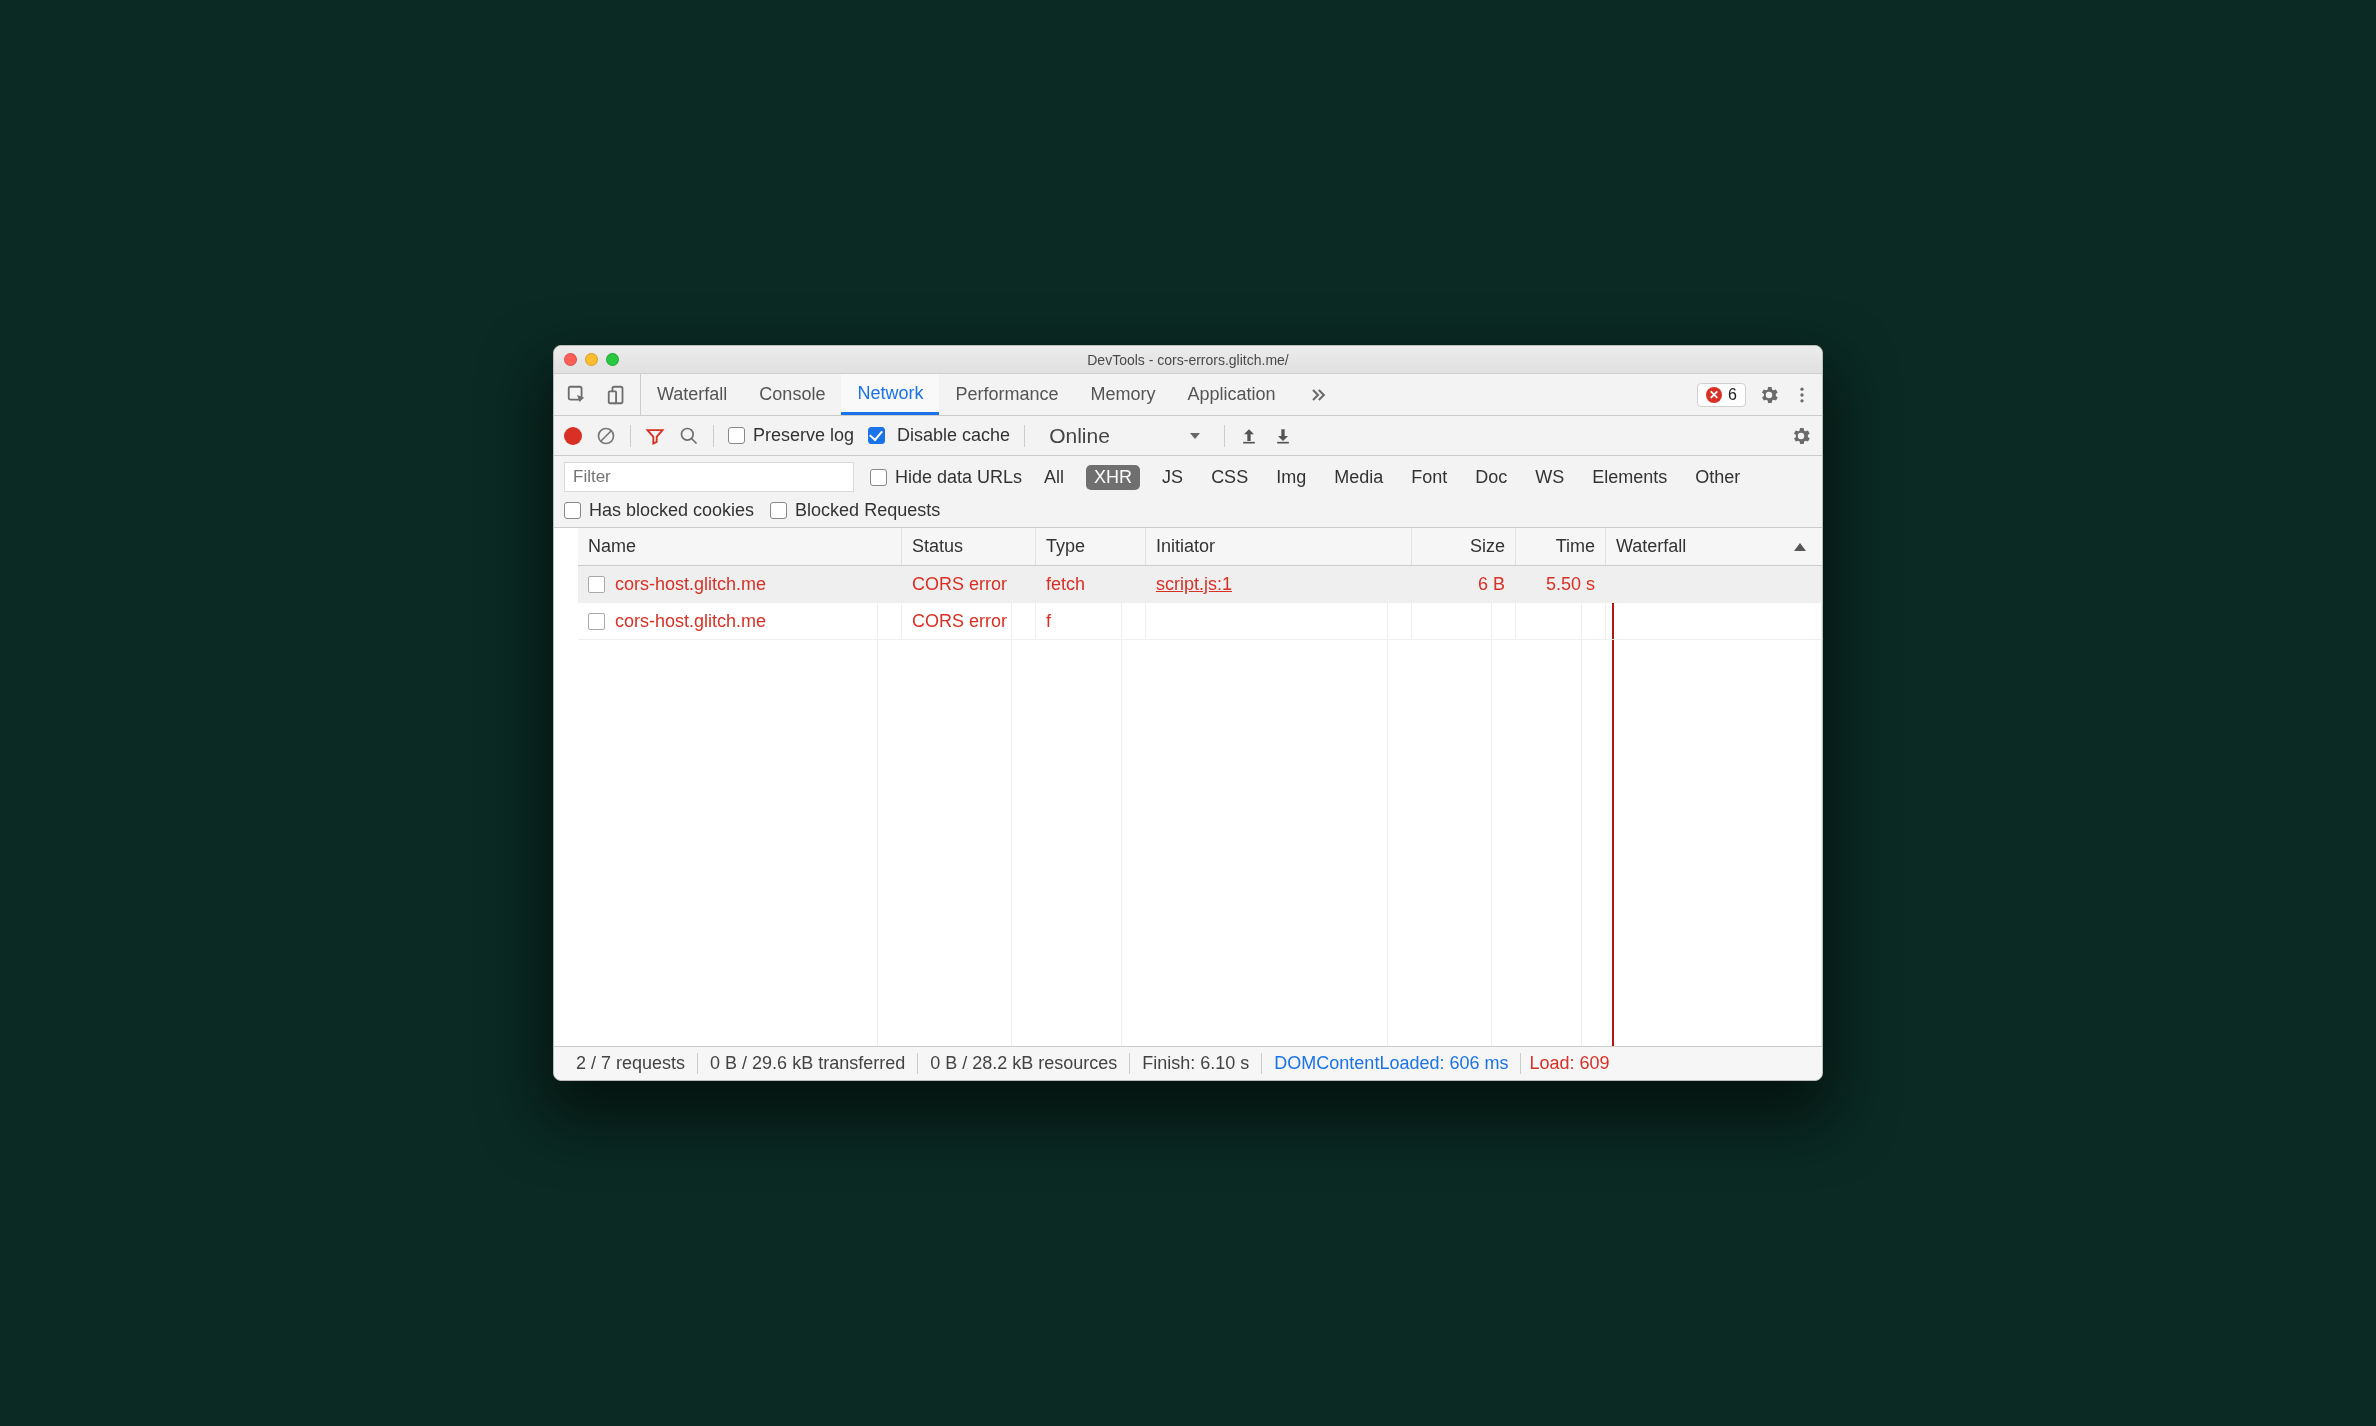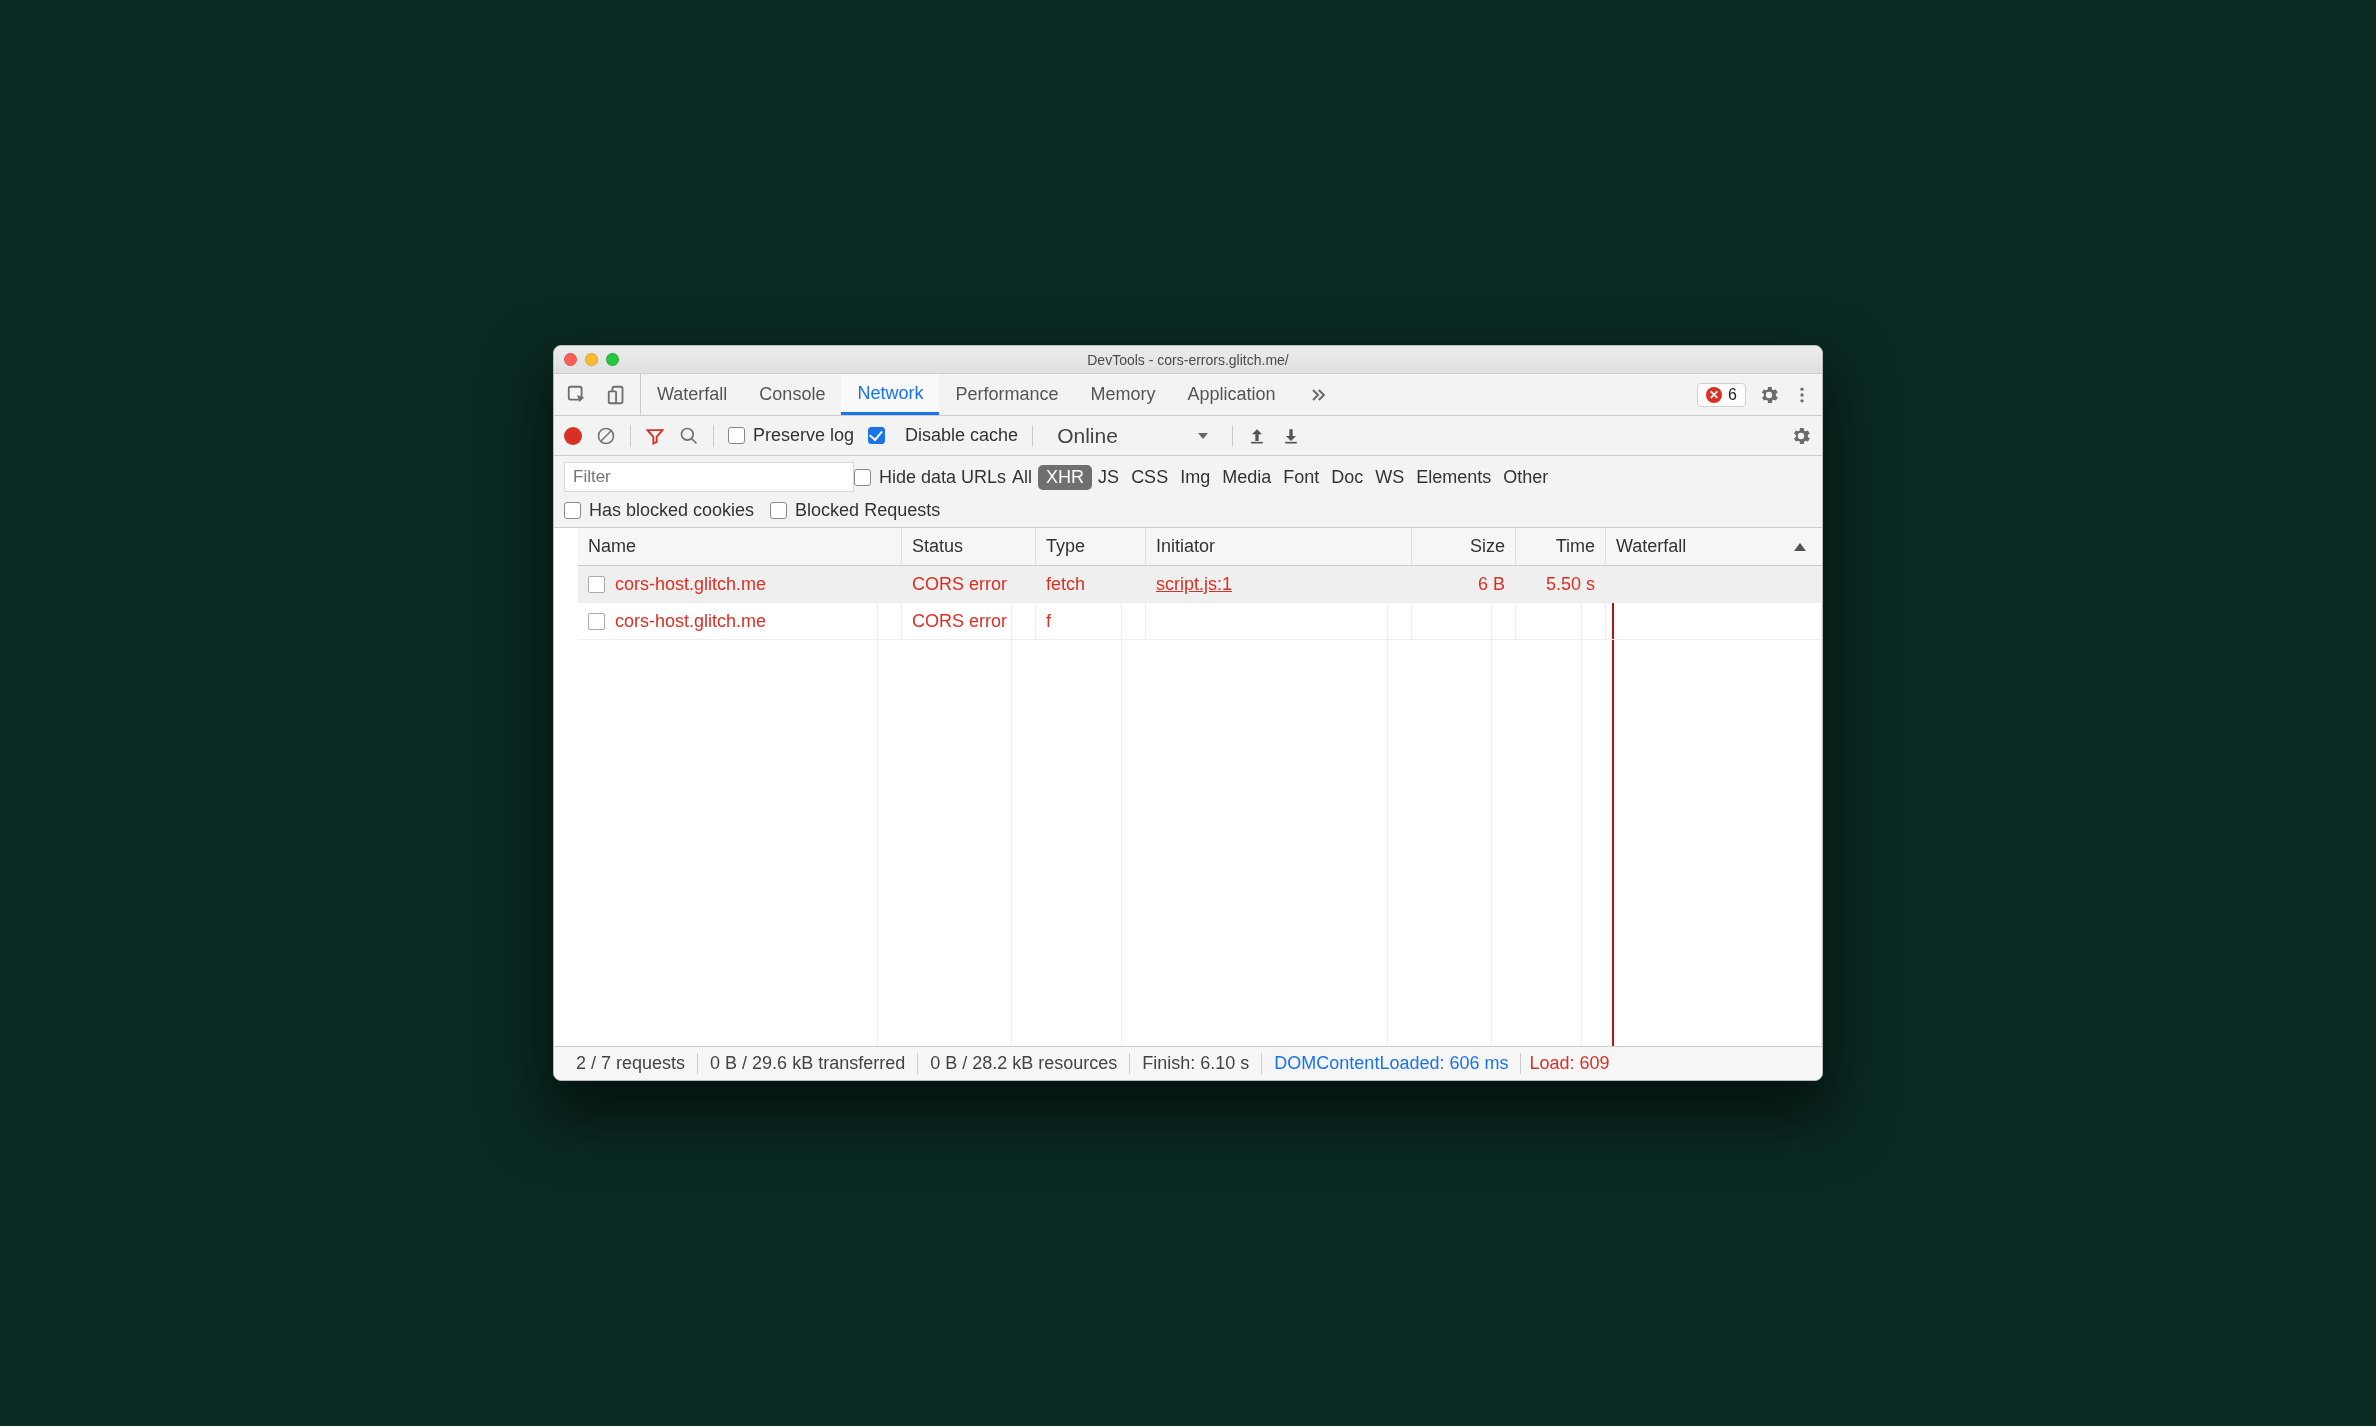--- a/index.html
+++ b/index.html
@@ -62,21 +62,21 @@
   .chk.checked::after { content: ""; position: absolute; left: 3px; top: 0px; width: 6px; height: 10px; border: solid #fff; border-width: 0 2px 2px 0; transform: rotate(40deg); }
   .tb-label { font-size: 18px; color: #333; }
   .throttling { display: flex; align-items: center; gap: 10px; padding: 0 10px; color: #444; }
   .caret-down { width: 0; height: 0; border-left: 5px solid transparent; border-right: 5px solid transparent; border-top: 6px solid #666; }
   .arrow-icon { color: #555; }
 
   .filterbar {
     background: #f3f3f3; border-bottom: 1px solid #ccc;
     padding: 6px 10px; display: flex; flex-direction: column; gap: 8px;
   }
-  .filter-row1 { display: flex; align-items: center; flex-wrap: wrap; }
+  .filter-row1 { display: flex; align-items: center; gap: 16px; flex-wrap: wrap; }
   .filter-input {
     width: 290px; height: 30px; border: 1px solid #d9d9d9; background: #fff;
     padding: 0 8px; font-size: 17px; color: #888;
   }
   .ftype { font-size: 18px; color: #333; padding: 2px 6px; cursor: pointer; }
   .ftype.sel { background: #6f6f6f; color: #fff; border-radius: 5px; padding: 2px 8px; }
   .filter-row2 { display: flex; align-items: center; gap: 16px; }
 
   .grid-wrap { flex: 1; display: flex; flex-direction: column; position: relative; background: #fff; }
   .grid-head, .grid-row {
@@ -204,21 +204,21 @@
       <svg width="20" height="20" viewBox="0 0 24 24" fill="none" stroke="#6e6e6e" stroke-width="2">
           <circle cx="10" cy="10" r="7"></circle>
           <line x1="21" y1="21" x2="15" y2="15"></line>
         </svg>
     </div>
     <div class="sep"></div>
     <label style="display:flex;align-items:center;gap:8px;cursor:pointer">
       <span class="chk"></span>
       <span class="tb-label">Preserve log</span>
     </label>
-    <label style="display:flex;align-items:center;gap:20px;cursor:pointer">
+    <label style="display:flex;align-items:center;gap:12px;cursor:pointer">
       <span class="chk checked"></span>
       <span class="tb-label">Disable cache</span>
     </label>
     <div class="sep"></div>
     <div class="throttling">
       <span>Online</span>
       <span style="width:60px"></span>
       <span class="caret-down"></span>
     </div>
     <div class="sep"></div>

